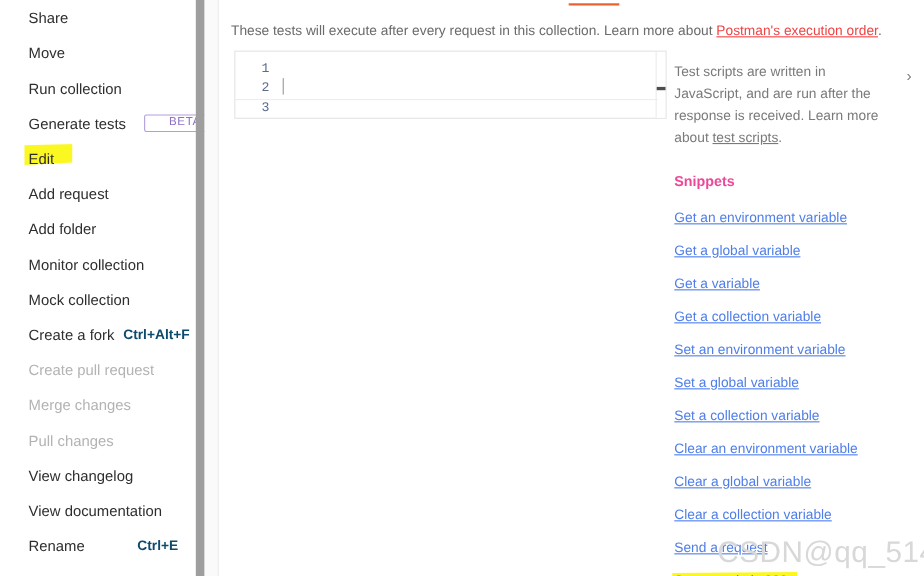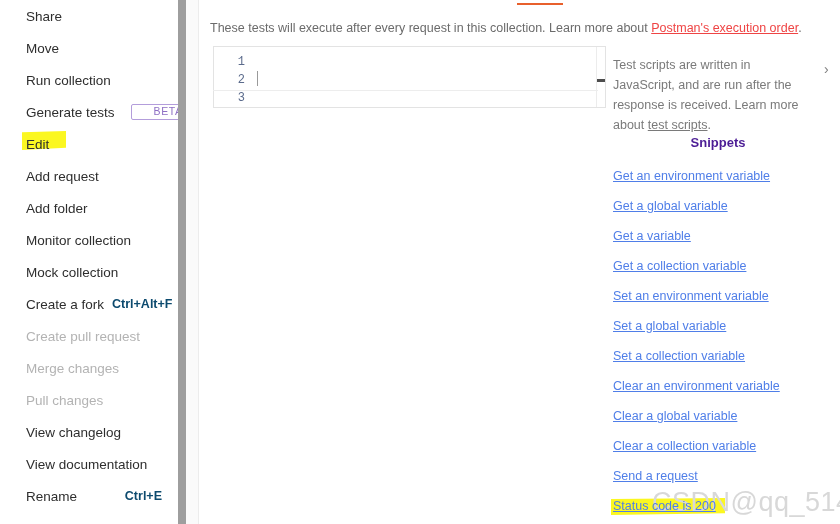--- a/index.html
+++ b/index.html
@@ -147,24 +147,24 @@
     width: 210px;
   }
   .snip-intro {
     font-size: 12.5px;
     color: #7a7a7a;
     line-height: 20px;
     width: 196px;
   }
   .snip-intro a { color: #7a7a7a; text-decoration: underline; }
   .snip-title {
+    margin-top: 22px;
     font-size: 13px;
     font-weight: bold;
-    color: #4c1d95;
-    text-align: center;
+    color: #ec4899;
   }
   .snip-list { margin-top: 11px; }
   .snip-link {
     display: block;
     font-size: 12.5px;
     color: #4f7ee8;
     line-height: 30px;
     white-space: nowrap;
     position: relative;
   }

